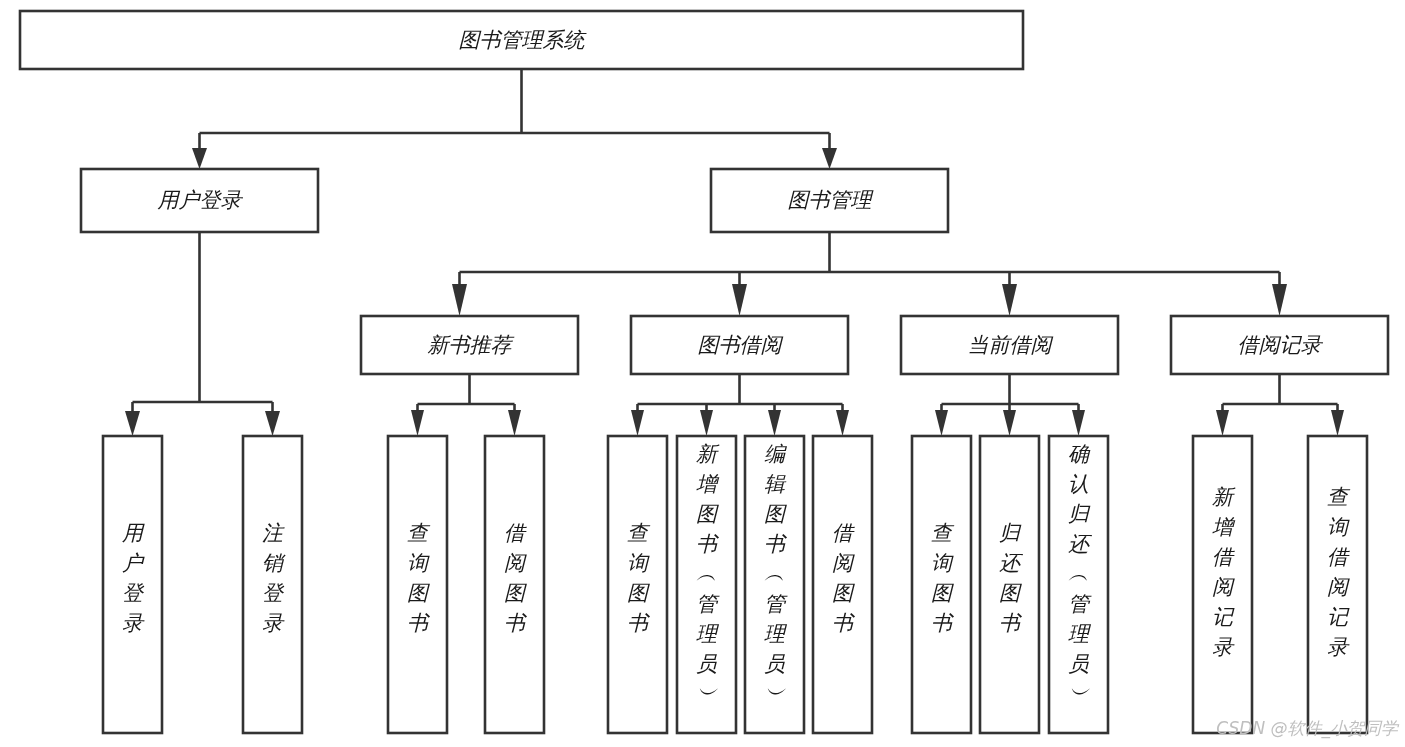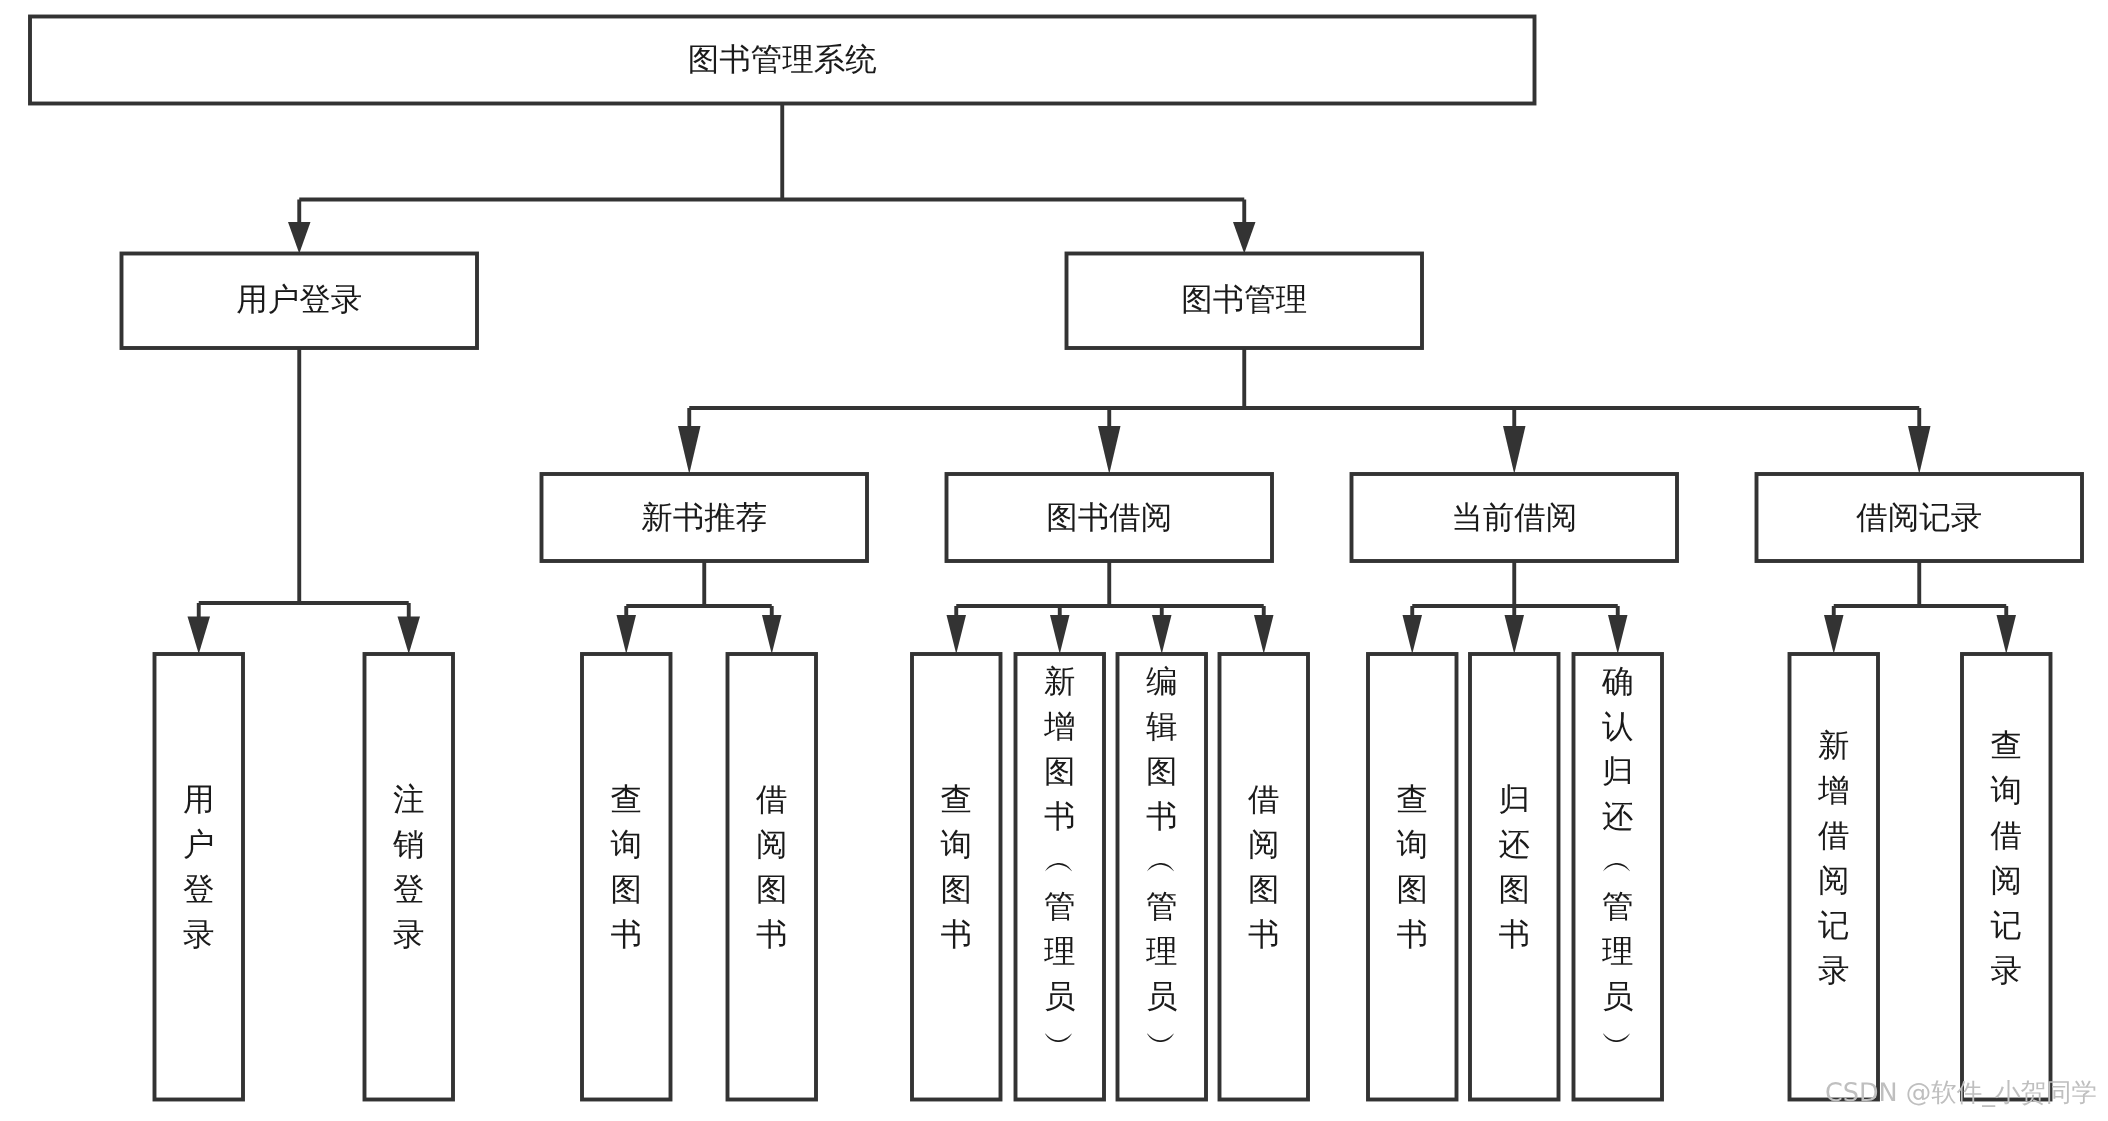--- a/index.html
+++ b/index.html
@@ -12,20 +12,21 @@
     height: 747px;
     position: relative;
     overflow: hidden;
     font-family: "DejaVu Sans", "Liberation Sans", sans-serif;
   }
   #diagram-root {
     position: absolute;
     left: 0; top: 0;
     width: 1405px;
     height: 747px;
+    font-style: italic;
   }
   svg.diagram {
     display: block;
     width: 1405px;
     height: 747px;
   }
   .node-box {
     fill: #ffffff;
     stroke: #333333;
     stroke-width: 2.6;

